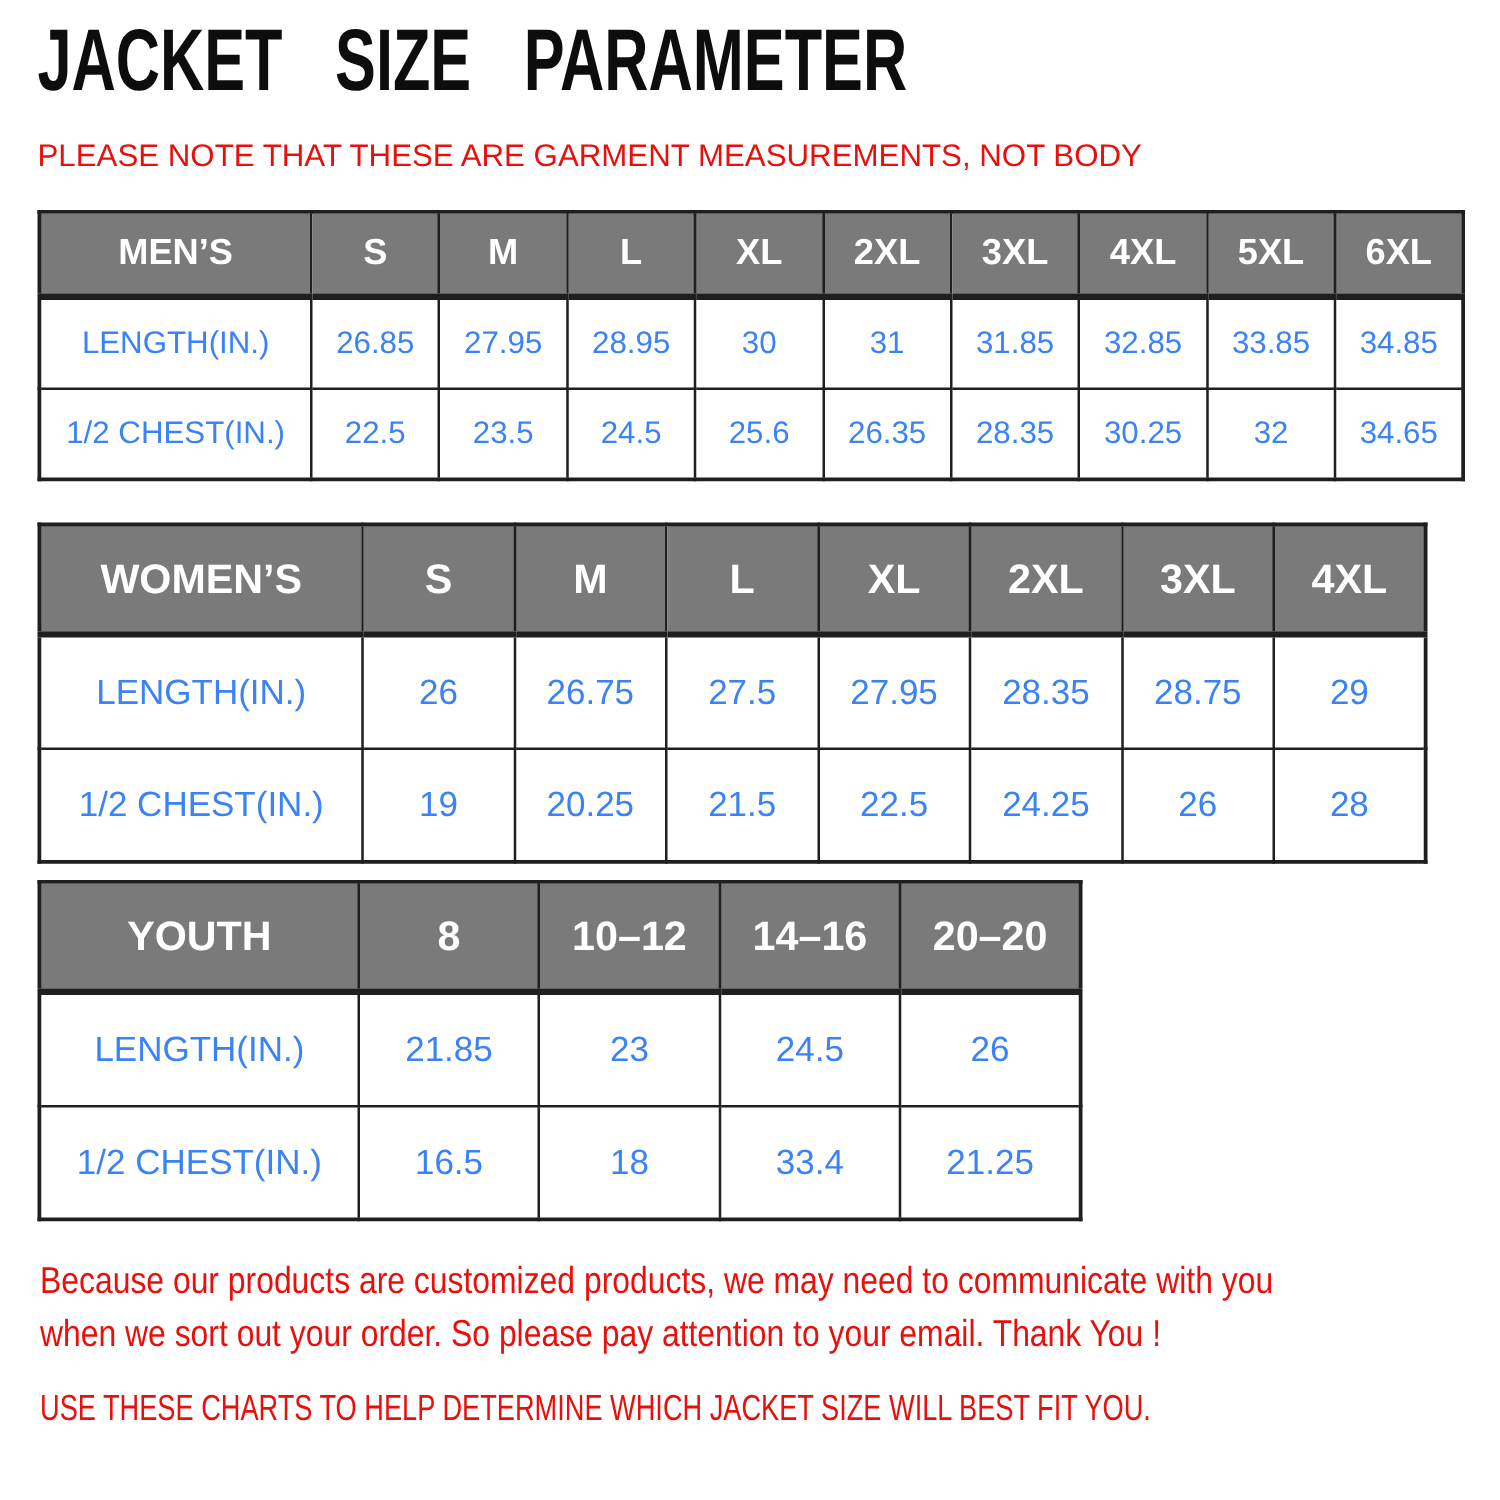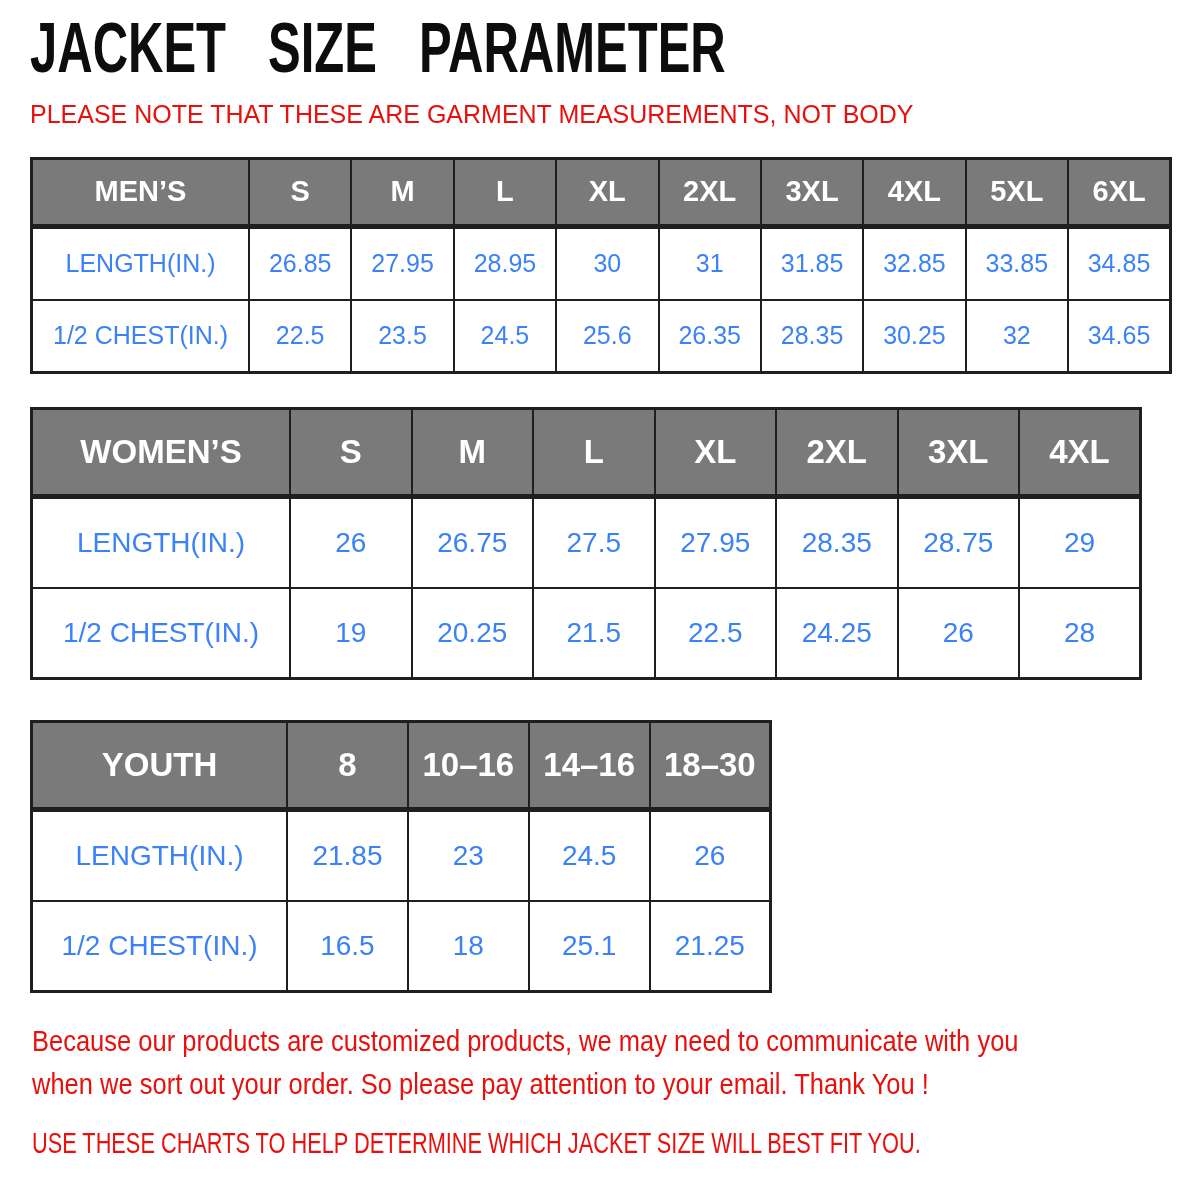--- a/index.html
+++ b/index.html
@@ -9,21 +9,21 @@
   }
   .page{padding:15px 28px 0 30px;}
 
   .title{
     margin:0;font-size:70px;font-weight:bold;line-height:0.95;
     white-space:nowrap;letter-spacing:0;word-spacing:0.58em;
     transform:scaleX(0.70);transform-origin:0 0;color:#0d0d0d;
   }
 
   .note{
-    margin:16px 0 0 0;color:#e8100c;font-size:25px;line-height:1.32;
+    margin:27px 0 0 0;color:#e8100c;font-size:25px;line-height:1.32;
     font-weight:normal;letter-spacing:0;
   }
 
   .size-table{
     border-collapse:collapse;table-layout:fixed;
     border:3px solid #1f1f1f;background:#fff;
   }
   .size-table th,.size-table td{
     border:2px solid #1f1f1f;text-align:center;vertical-align:middle;padding:0;
     overflow:hidden;
@@ -36,21 +36,21 @@
   [data-name="mens-size-table"]{width:1142px;margin-top:26px;}
   [data-name="mens-size-table"] th{height:64px;font-size:29px;}
   [data-name="mens-size-table"] td{height:70px;font-size:25px;}
   [data-name="mens-size-table"] th:first-child{width:215px;}
 
   [data-name="womens-size-table"]{width:1112px;margin-top:33px;}
   [data-name="womens-size-table"] th{height:84px;font-size:33px;}
   [data-name="womens-size-table"] td{height:88px;font-size:28px;}
   [data-name="womens-size-table"] th:first-child{width:256px;text-align:center;}
 
-  [data-name="youth-size-table"]{width:742px;margin-top:40px;}
+  [data-name="youth-size-table"]{width:836px;margin-top:13px;}
   [data-name="youth-size-table"] th{height:84px;font-size:33px;}
   [data-name="youth-size-table"] td{height:88px;font-size:28px;}
   [data-name="youth-size-table"] th:first-child{width:253px;}
 
   .footer-para{margin:26px 0 17px 2px;color:#e8100c;}
   .footer-para .line{
     white-space:nowrap;font-size:30px;line-height:43px;
     transform:scaleX(0.85);transform-origin:0 50%;
   }
   .footer-caps{
@@ -146,38 +146,38 @@
             <td data-name="measurement-value-cell">26</td>
             <td data-name="measurement-value-cell">28</td>
           </tr>
         </tbody>
       </table>
       <table class="size-table" data-name="youth-size-table">
         <thead>
           <tr>
             <th data-name="group-header-cell">YOUTH</th>
             <th data-name="size-column-header-cell">8</th>
-            <th data-name="size-column-header-cell">10–16</th>
+            <th data-name="size-column-header-cell">10–12</th>
             <th data-name="size-column-header-cell">14–16</th>
-            <th data-name="size-column-header-cell">18–30</th>
+            <th data-name="size-column-header-cell">20–20</th>
           </tr>
         </thead>
         <tbody>
           <tr>
             <td data-name="row-label-cell">LENGTH(IN.)</td>
             <td data-name="measurement-value-cell">21.85</td>
             <td data-name="measurement-value-cell">23</td>
             <td data-name="measurement-value-cell">24.5</td>
             <td data-name="measurement-value-cell">26</td>
           </tr>
           <tr>
             <td data-name="row-label-cell">1/2 CHEST(IN.)</td>
             <td data-name="measurement-value-cell">16.5</td>
             <td data-name="measurement-value-cell">18</td>
-            <td data-name="measurement-value-cell">25.1</td>
+            <td data-name="measurement-value-cell">33.4</td>
             <td data-name="measurement-value-cell">21.25</td>
           </tr>
         </tbody>
       </table>
     </div>
 
   <div class="footer-para" data-name="footer-communication-note">
     <div class="line" data-name="footer-note-line-1">Because our products are customized products, we may need to communicate with you</div>
     <div class="line" data-name="footer-note-line-2">when we sort out your order. So please pay attention to your email. Thank You !</div>
   </div>

